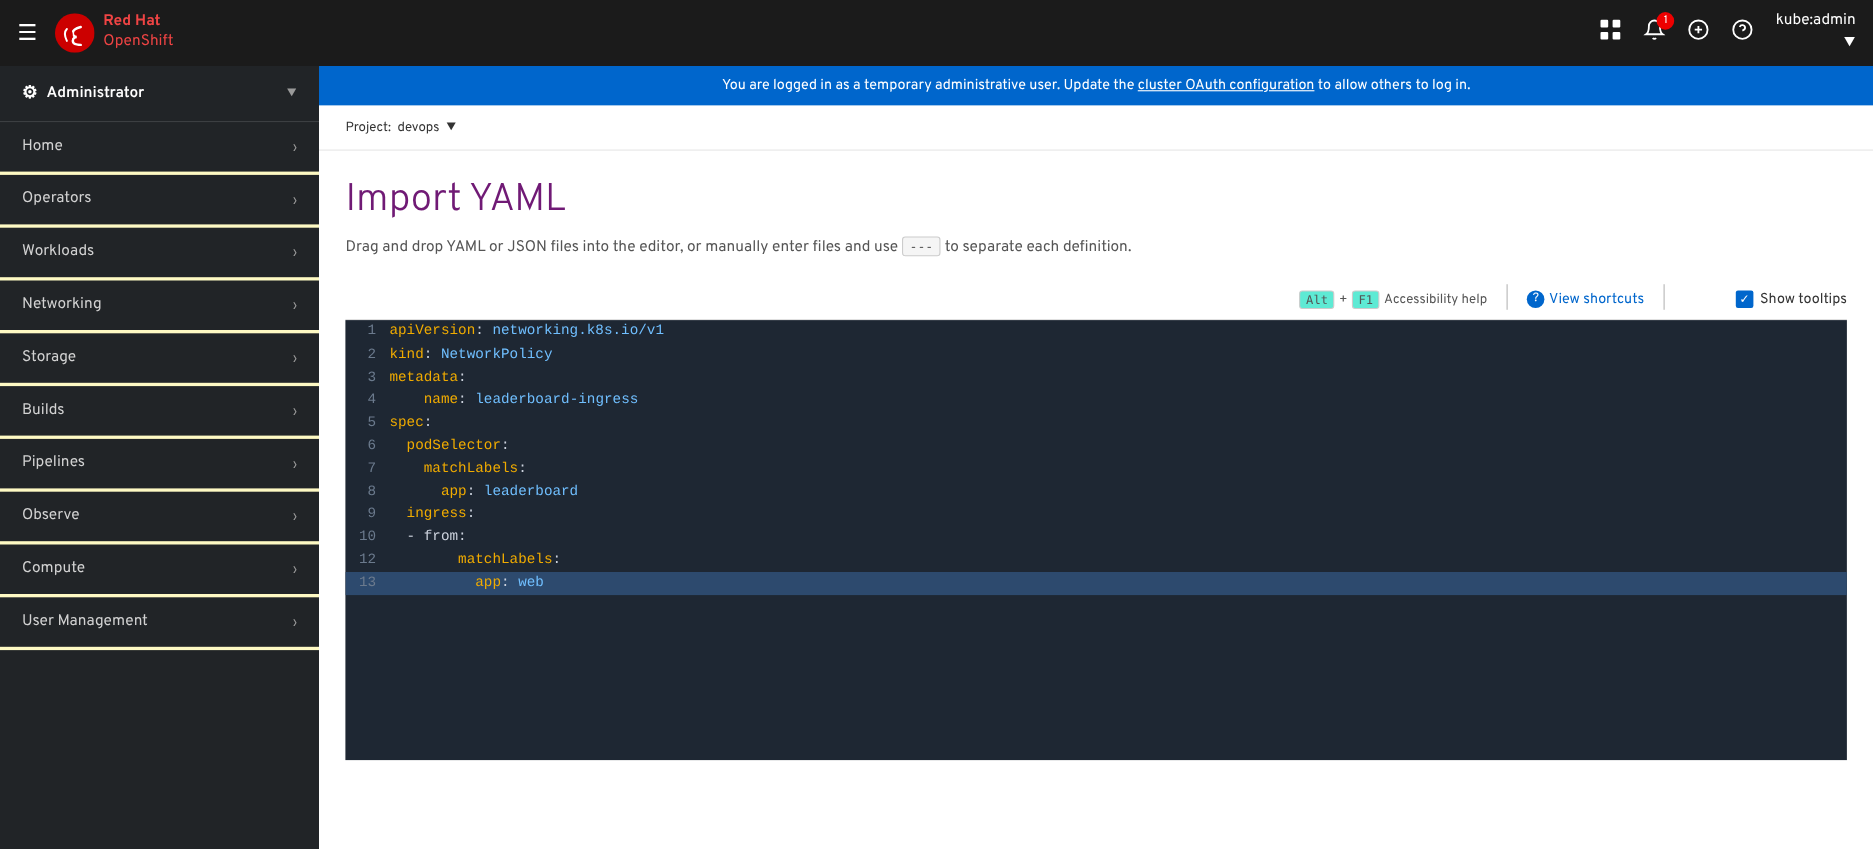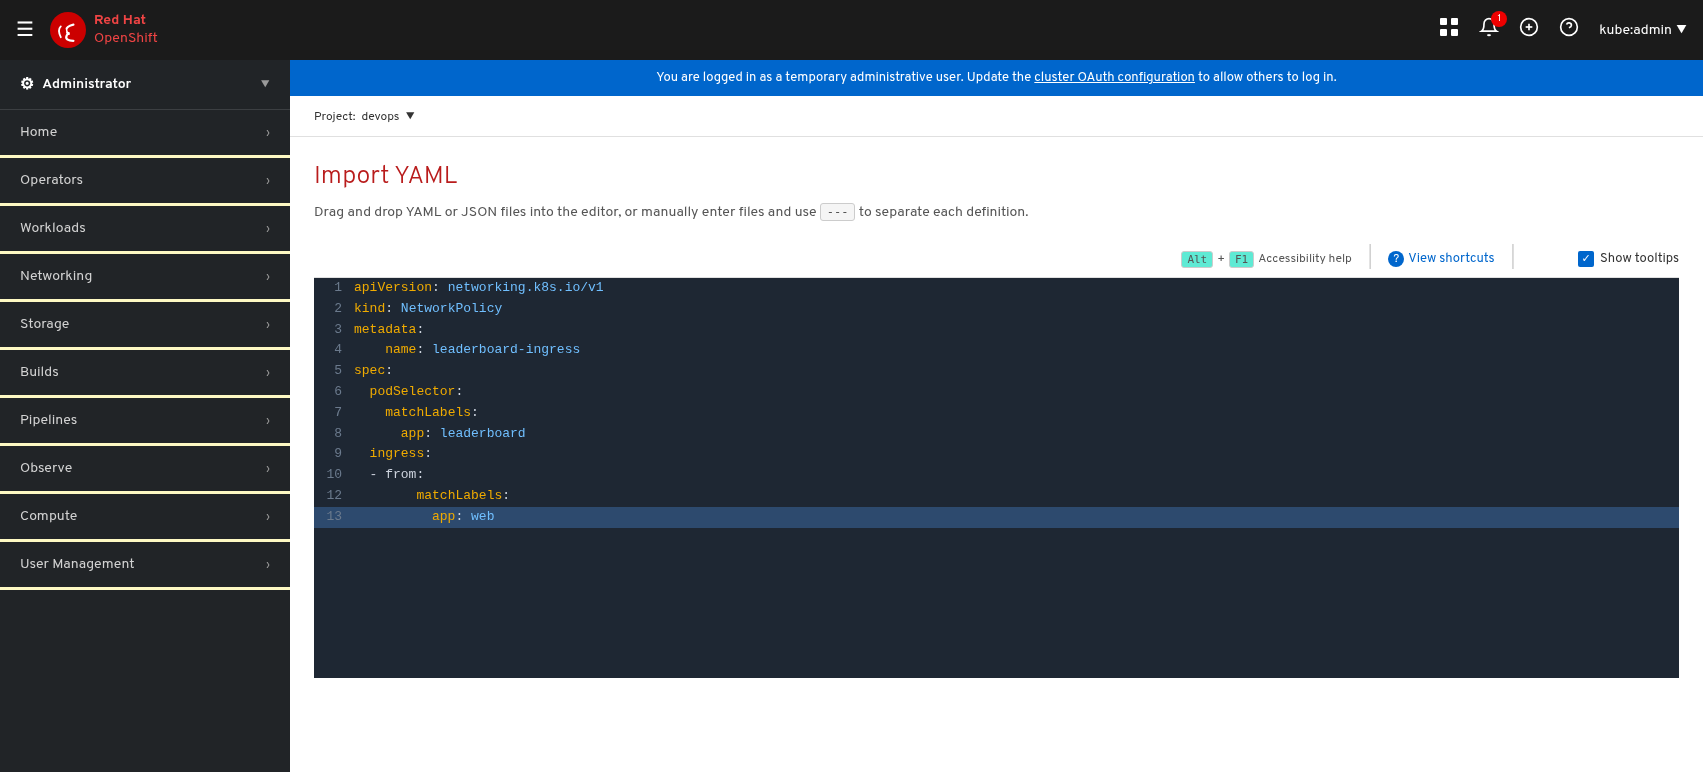--- a/index.html
+++ b/index.html
@@ -22,21 +22,21 @@
     .brand-text { color: #ef4444; font-size: 14px; line-height: 1.3; }
     .brand-text .red-hat { font-weight: 700; }
     .top-nav-right { display: flex; align-items: center; gap: 20px; }
     .nav-icon { color: #fff; font-size: 18px; cursor: pointer; position: relative; }
     .nav-icon .badge {
       position: absolute; top: -6px; right: -8px;
       background: #e00; color: #fff; font-size: 10px;
       border-radius: 50%; width: 16px; height: 16px;
       display: flex; align-items: center; justify-content: center;
     }
-    .user-menu { color: #fff; font-size: 14px; cursor: pointer; display: flex; align-items: flex-start; gap: 4px; }
+    .user-menu { color: #fff; font-size: 14px; cursor: pointer; display: flex; align-items: flex-end; gap: 4px; flex-direction: column; }
 
     
     .main-layout { display: flex; flex: 1; overflow: hidden; }
 
     
     .sidebar {
       width: 290px;
       background: #212427;
       flex-shrink: 0;
       overflow-y: auto;
@@ -85,21 +85,21 @@
       background: #fff;
     }
     .project-selector {
       display: inline-flex; align-items: center; gap: 6px;
       font-size: 12px; color: #333; cursor: pointer;
     }
 
     
     .page-content { flex: 1; overflow-y: auto; padding: 24px 24px 0; background: #fff; }
 
-    .page-title { font-size: 25px; font-weight: 300; color: #b91c1c; margin-bottom: 10px; }
+    .page-title { font-size: 35px; font-weight: 300; color: #701a75; margin-bottom: 10px; }
     .page-subtitle { font-size: 14px; color: #555; margin-bottom: 20px; }
     .separator-code {
       display: inline-block;
       background: #f5f5f5;
       border: 1px solid #ccc;
       padding: 1px 6px;
       font-family: monospace;
       font-size: 12px;
       border-radius: 3px;
     }

